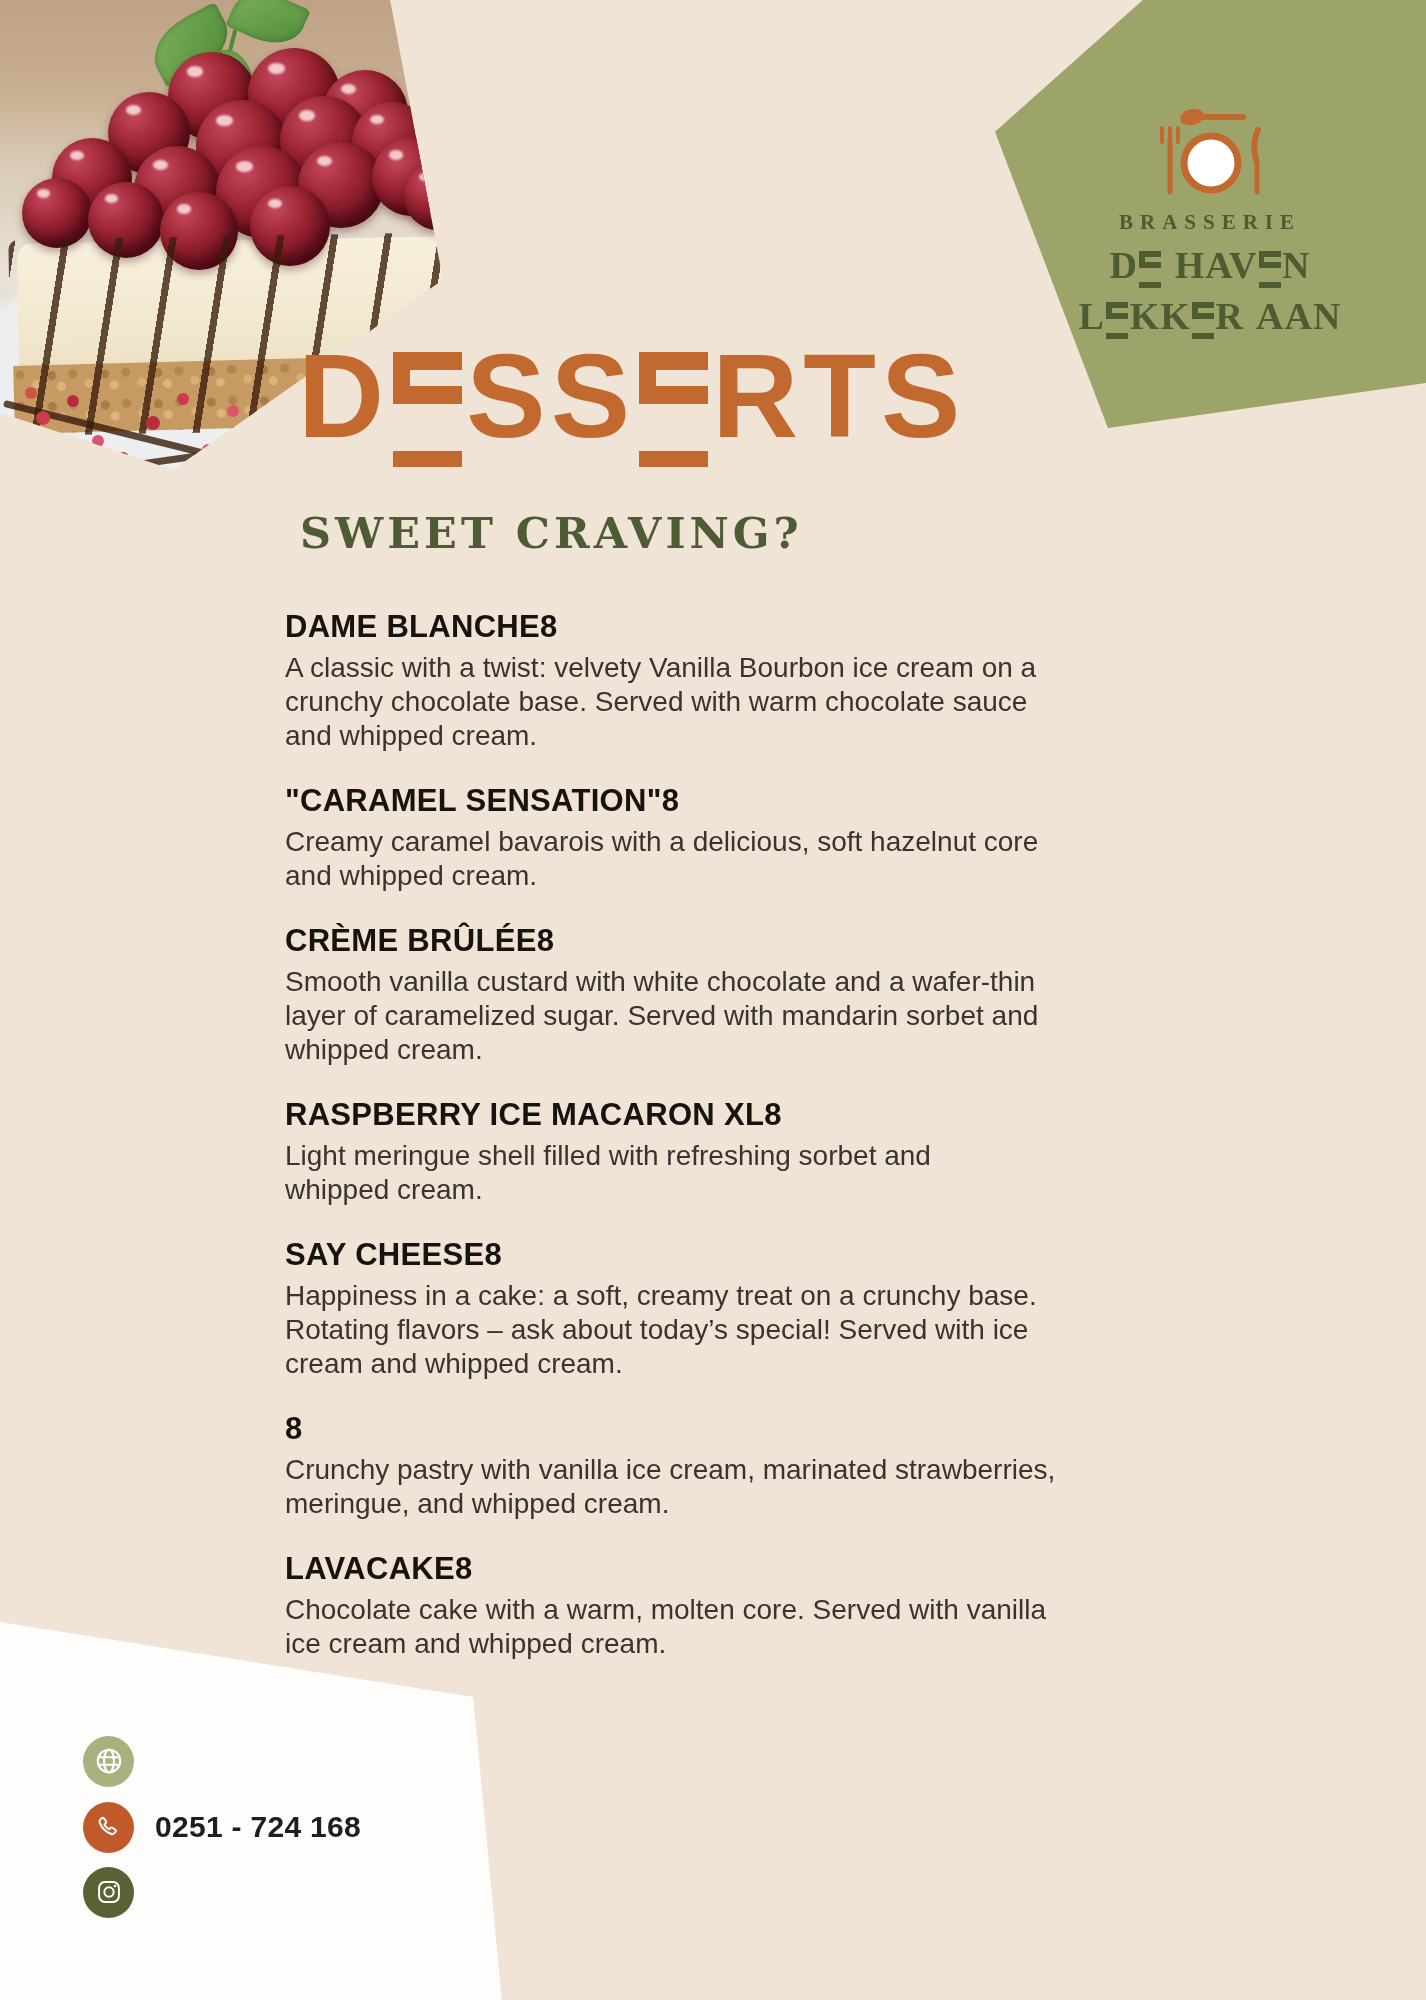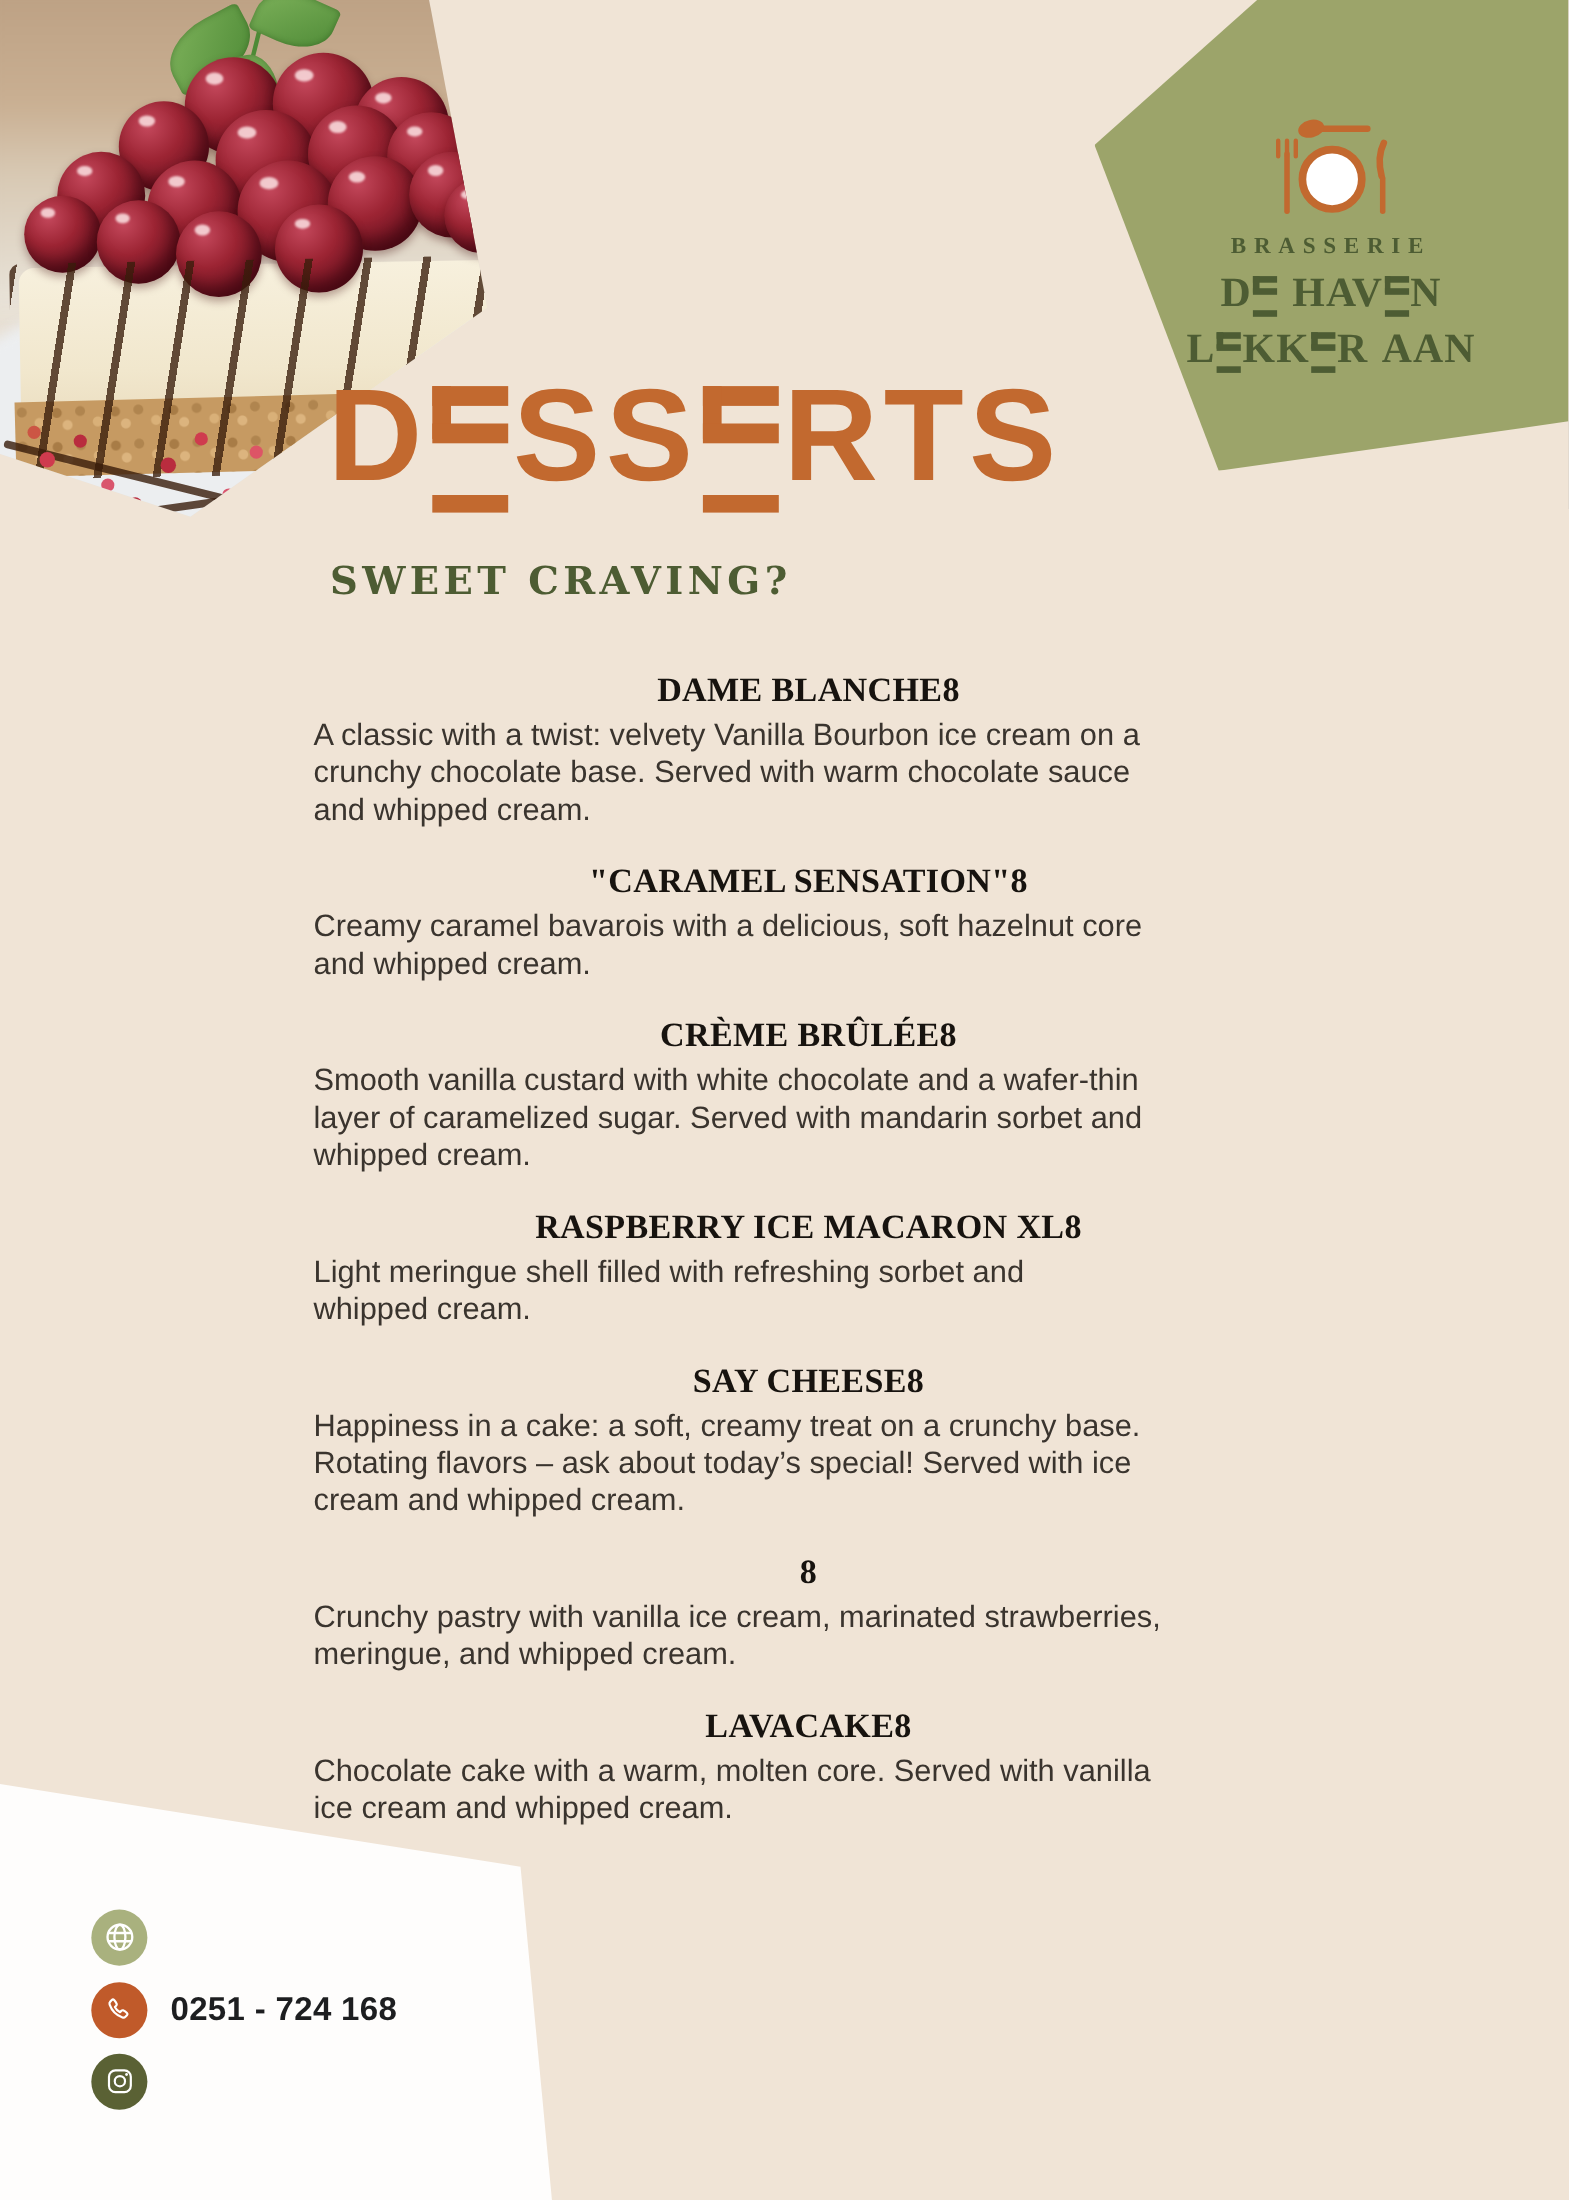--- a/index.html
+++ b/index.html
@@ -56,28 +56,28 @@
   .fe .t{left:0;right:0;top:0;height:.15em;}
   .fe .s{left:0;top:0;width:.145em;height:.40em;}
   .fe .m{left:0;right:0;top:.29em;height:.15em;}
   .fe .u{left:0;right:0;top:.83em;height:.135em;}
   .fsp{display:inline-block;width:.32em;}
 
   
   .title{position:absolute;left:298px;top:336px;margin:0;font-size:119px;line-height:1;
          font-weight:800;letter-spacing:5px;color:#c2692f;white-space:nowrap;}
   .subtitle{position:absolute;left:300px;top:510px;margin:0;font-family:"DejaVu Serif",serif;
-            font-size:35px;line-height:1.1;font-weight:bold;letter-spacing:4px;color:#4d5c33;white-space:nowrap;}
+            font-size:43px;line-height:1.1;font-weight:bold;letter-spacing:4px;color:#4d5c33;white-space:nowrap;}
 
   
   .menu{position:absolute;left:285px;top:598px;width:900px;}
   .item{margin-top:32px;}
   .item:first-child{margin-top:13px;}
-  .item-head{display:flex;justify-content:center;align-items:baseline;
-             font-size:31px;line-height:32px;font-weight:bold;color:#17130f;letter-spacing:.3px;font-family:Liberation Serif, serif;}
+  .item-head{display:flex;justify-content:flex-start;align-items:baseline;
+             font-size:31px;line-height:32px;font-weight:bold;color:#17130f;letter-spacing:.3px;}
   .item-desc{margin-top:8px;font-size:28px;line-height:34px;color:#3a342e;white-space:pre-line;}
 
   
   .footerpoly{position:absolute;left:0;top:1615px;width:560px;height:385px;background:#fefdfc;
               clip-path:polygon(0 1.8%,84.5% 21.3%,89.6% 100%,0 100%);}
   .contact{position:absolute;left:83px;display:flex;align-items:center;height:52px;}
   .contact .bubble{width:51px;height:51px;border-radius:50%;display:flex;align-items:center;justify-content:center;flex:0 0 51px;}
   .contact .txt{margin-left:21px;font-size:30px;font-weight:bold;color:#1d1e20;white-space:nowrap;letter-spacing:.3px;}
   .b-green{background:#a9b17e;} .b-orange{background:#c05a2a;} .b-olive{background:#5a6134;}
 </style>

